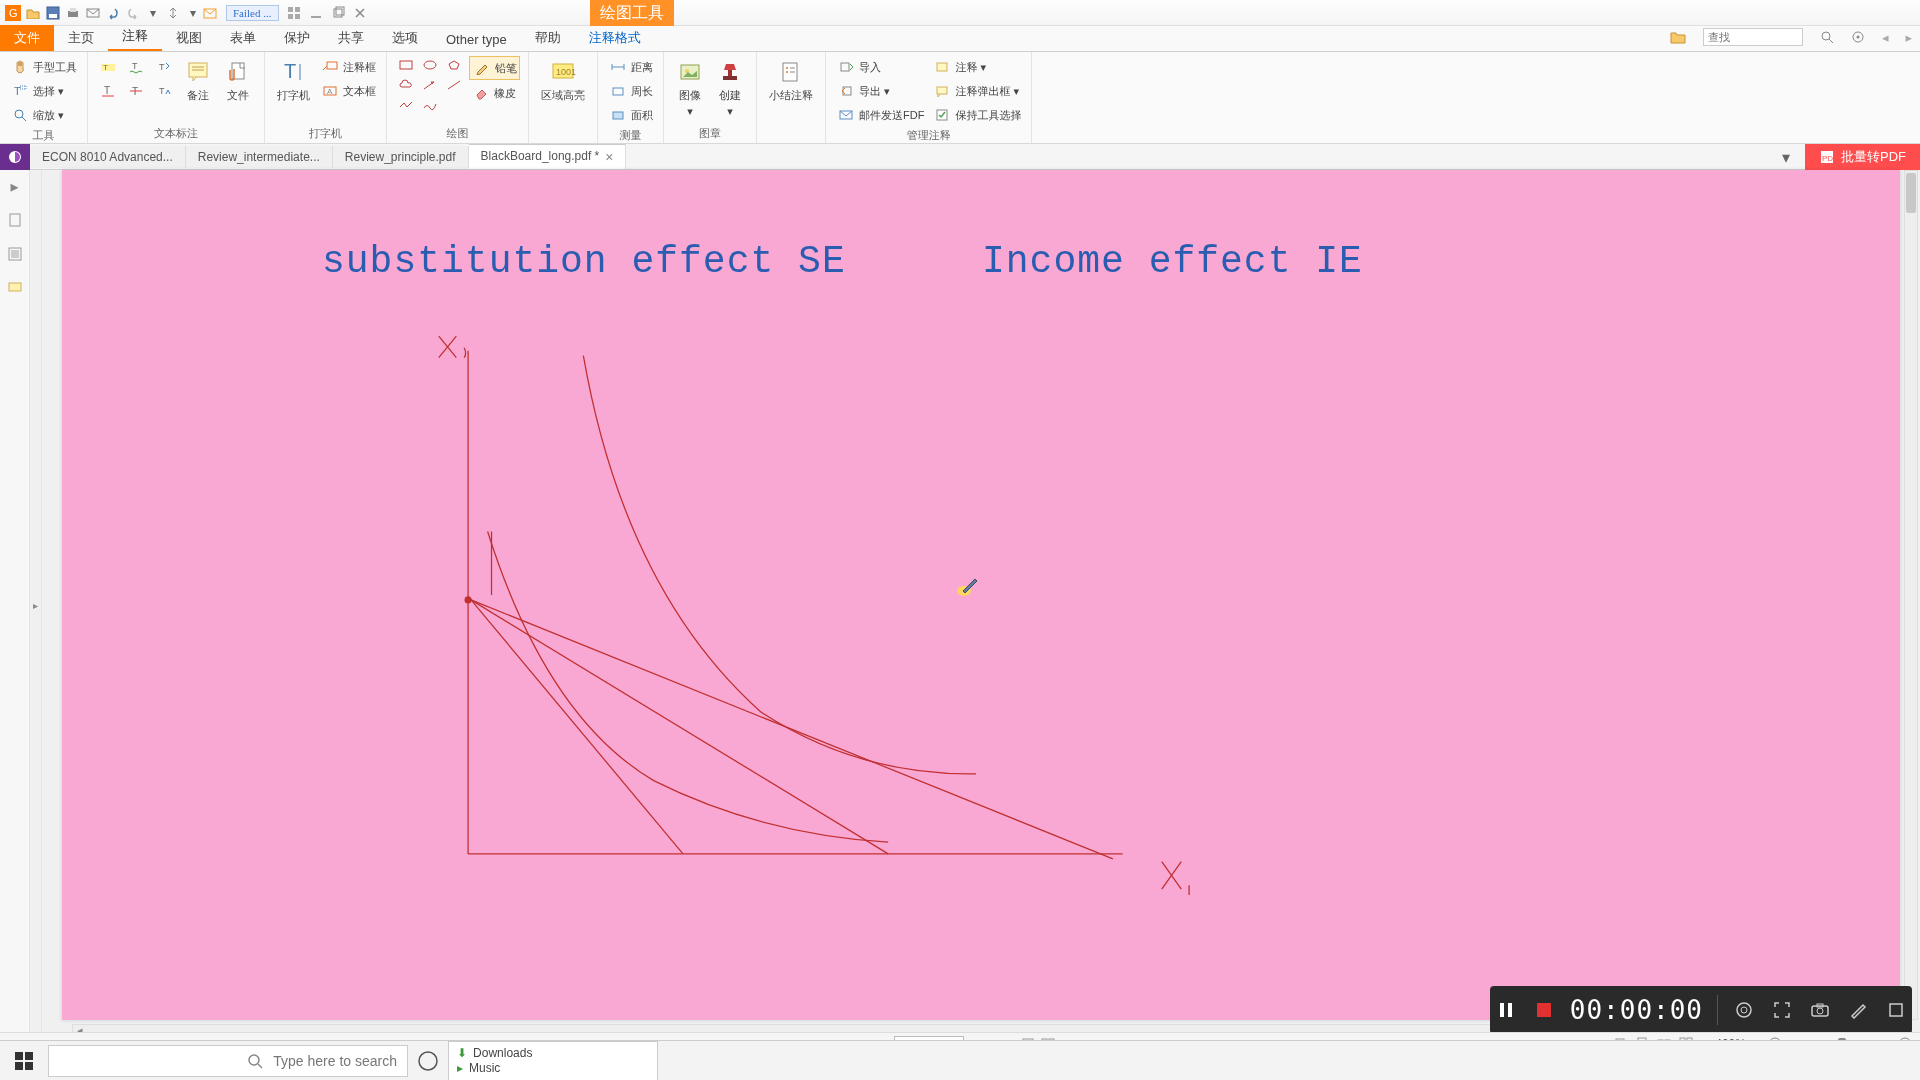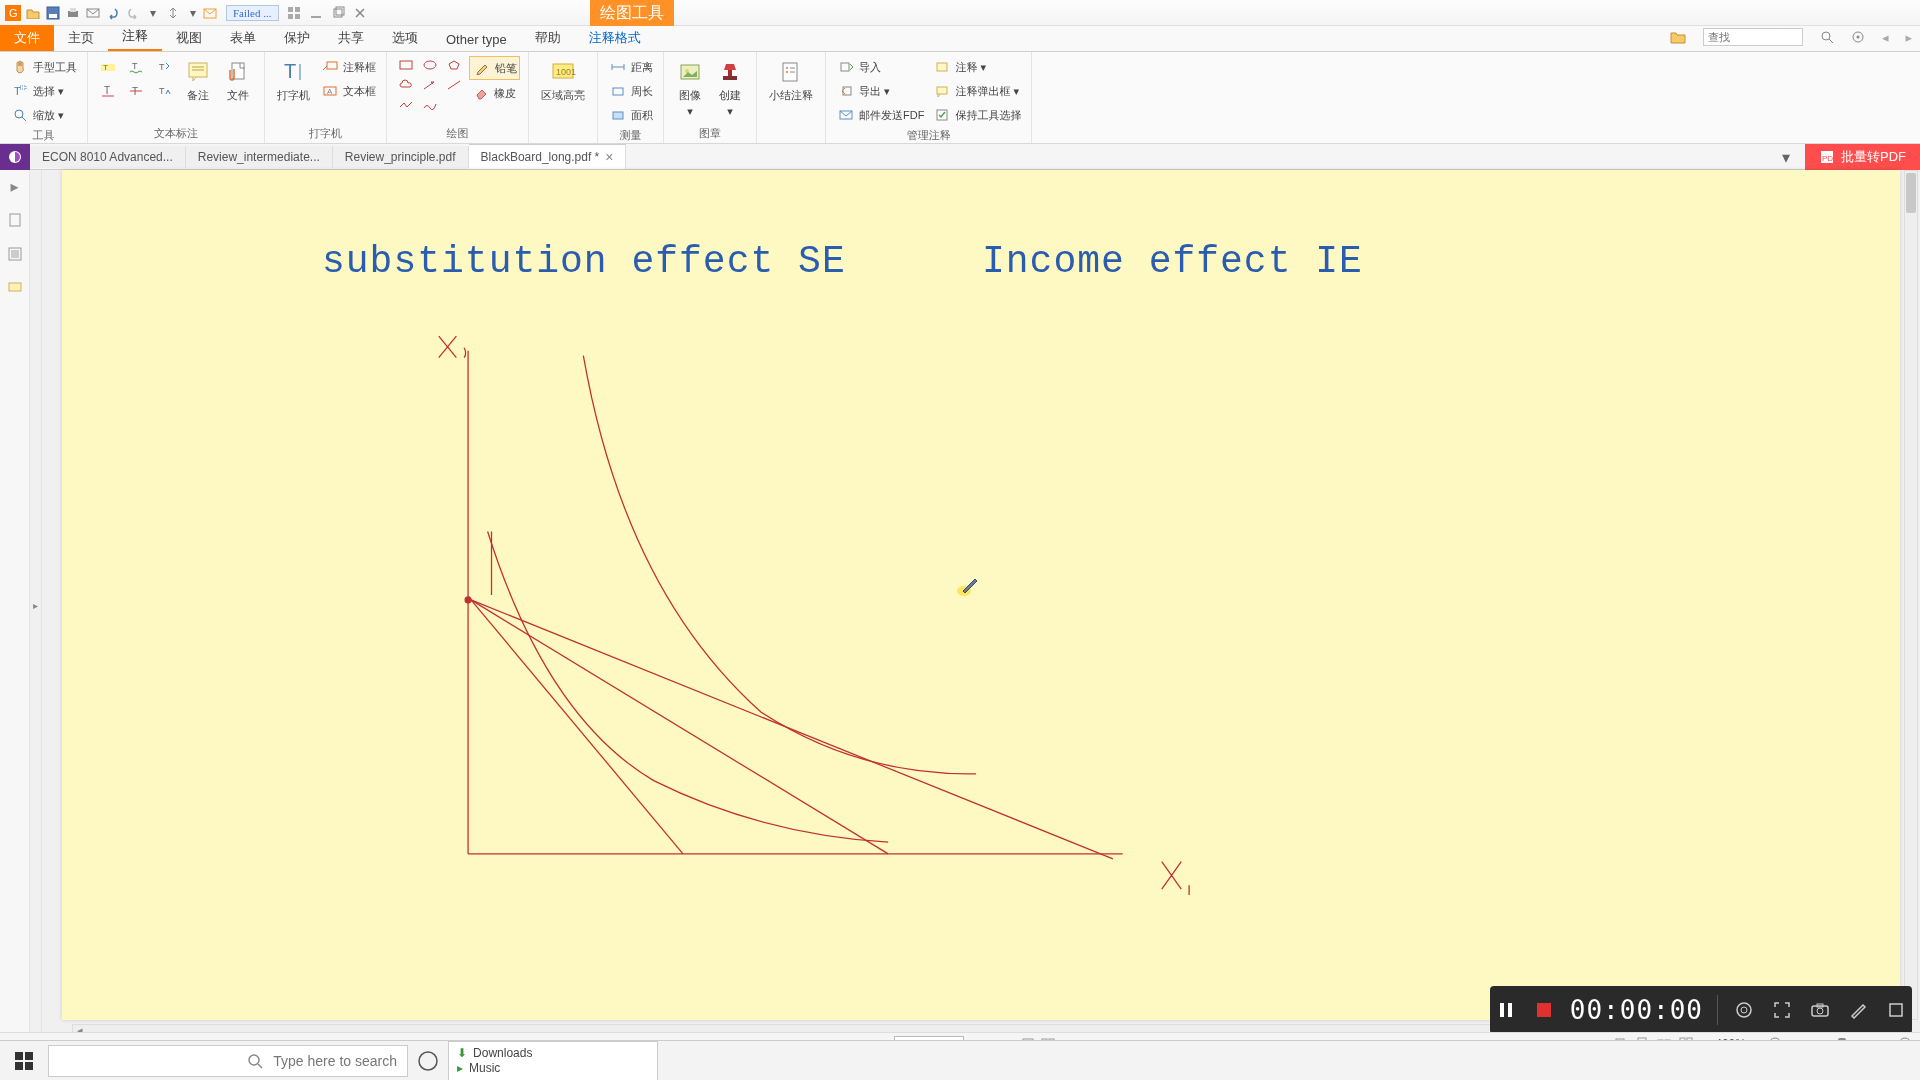--- a/index.html
+++ b/index.html
@@ -33,33 +33,33 @@
 .rbtn-row.active { background: #fff3d6; border: 1px solid #f0c060; }
 .rbig { display: flex; flex-direction: column; align-items: center; gap: 2px; font-size: 11px; color: #444; padding: 2px 4px; }
 .ricon { width: 20px; height: 20px; display: inline-flex; align-items: center; justify-content: center; }
 .ricon-lg { width: 28px; height: 28px; }
 .shape-grid { display: grid; grid-template-columns: repeat(3, 22px); grid-template-rows: repeat(3, 18px); gap: 2px; }
 .shape-cell { display: flex; align-items: center; justify-content: center; }
 
 
 .doctab-bar { height: 26px; background: #f5f5f5; border-bottom: 1px solid #d0d0d0; display: flex; align-items: center; position: relative; }
 .home-tab { width: 30px; height: 26px; background: #6a2e8f; display: flex; align-items: center; justify-content: center; }
-.doctab { padding: 4px 12px; font-size: 12px; color: #555; border-right: 1px solid #ddd; background: #f0f0f0; display: flex; align-items: center; gap: 6px; }
+.doctab { padding: 4px 12px; font-size: 12px; color: #555; border-right: 1px solid #ddd; background: #f0f0f0; display: flex; align-items: flex-start; gap: 6px; }
 .doctab.active { background: #fff; border-top: 1px solid #ccc; }
 .doctab-close { color: #888; font-size: 14px; cursor: pointer; }
 .batch-btn { position: absolute; right: 0; top: 0; height: 26px; background: #ff4d4d; color: #fff; font-size: 13px; padding: 0 14px; display: flex; align-items: center; gap: 6px; }
 .dropdown-arrow { position: absolute; right: 130px; top: 4px; color: #666; }
 
 
 .main { position: absolute; top: 170px; left: 0; right: 0; bottom: 40px; display: flex; }
 .left-tools { width: 30px; background: #f7f7f7; border-right: 1px solid #e4e4e4; display: flex; flex-direction: column; align-items: center; padding-top: 6px; gap: 14px; }
 .lt-icon { width: 20px; height: 20px; display: flex; align-items: center; justify-content: center; color: #888; }
 .expand-handle { width: 12px; background: #f0f0f0; border-right: 1px solid #e4e4e4; display: flex; align-items: center; justify-content: center; font-size: 10px; color: #888; }
 .canvas-wrap { flex: 1; position: relative; background: #f0f0f0; }
-.page { position: absolute; left: 20px; top: 0; right: 20px; bottom: 20px; background: #fef9c3; box-shadow: 0 0 4px rgba(0,0,0,.15); overflow: hidden; }
+.page { position: absolute; left: 20px; top: 0; right: 20px; bottom: 20px; background: #f9a8d4; box-shadow: 0 0 4px rgba(0,0,0,.15); overflow: hidden; }
 .page-text { position: absolute; font-family: "Courier New", monospace; font-size: 38px; color: #2a5db0; font-weight: 500; letter-spacing: 1px; }
 .drawing { position: absolute; left: 0; top: 0; width: 100%; height: 100%; }
 .pencil-cursor { position: absolute; width: 22px; height: 22px; }
 .hscroll { position: absolute; left: 30px; right: 20px; bottom: 2px; height: 14px; background: #eee; border: 1px solid #ddd; }
 .vscroll { position: absolute; right: 2px; top: 0; bottom: 20px; width: 14px; background: #eee; border: 1px solid #ddd; }
 .vscroll-thumb { position: absolute; left: 1px; right: 1px; top: 2px; height: 40px; background: #c8c8c8; border-radius: 2px; }
 
 
 .recorder { position: absolute; right: 8px; bottom: 46px; height: 48px; background: #2a2a2a; border-radius: 4px; display: flex; align-items: center; padding: 0 4px; gap: 14px; color: #fff; font-size: 14px; }
 .rec-btn { width: 24px; height: 24px; display: flex; align-items: center; justify-content: center; cursor: pointer; }

